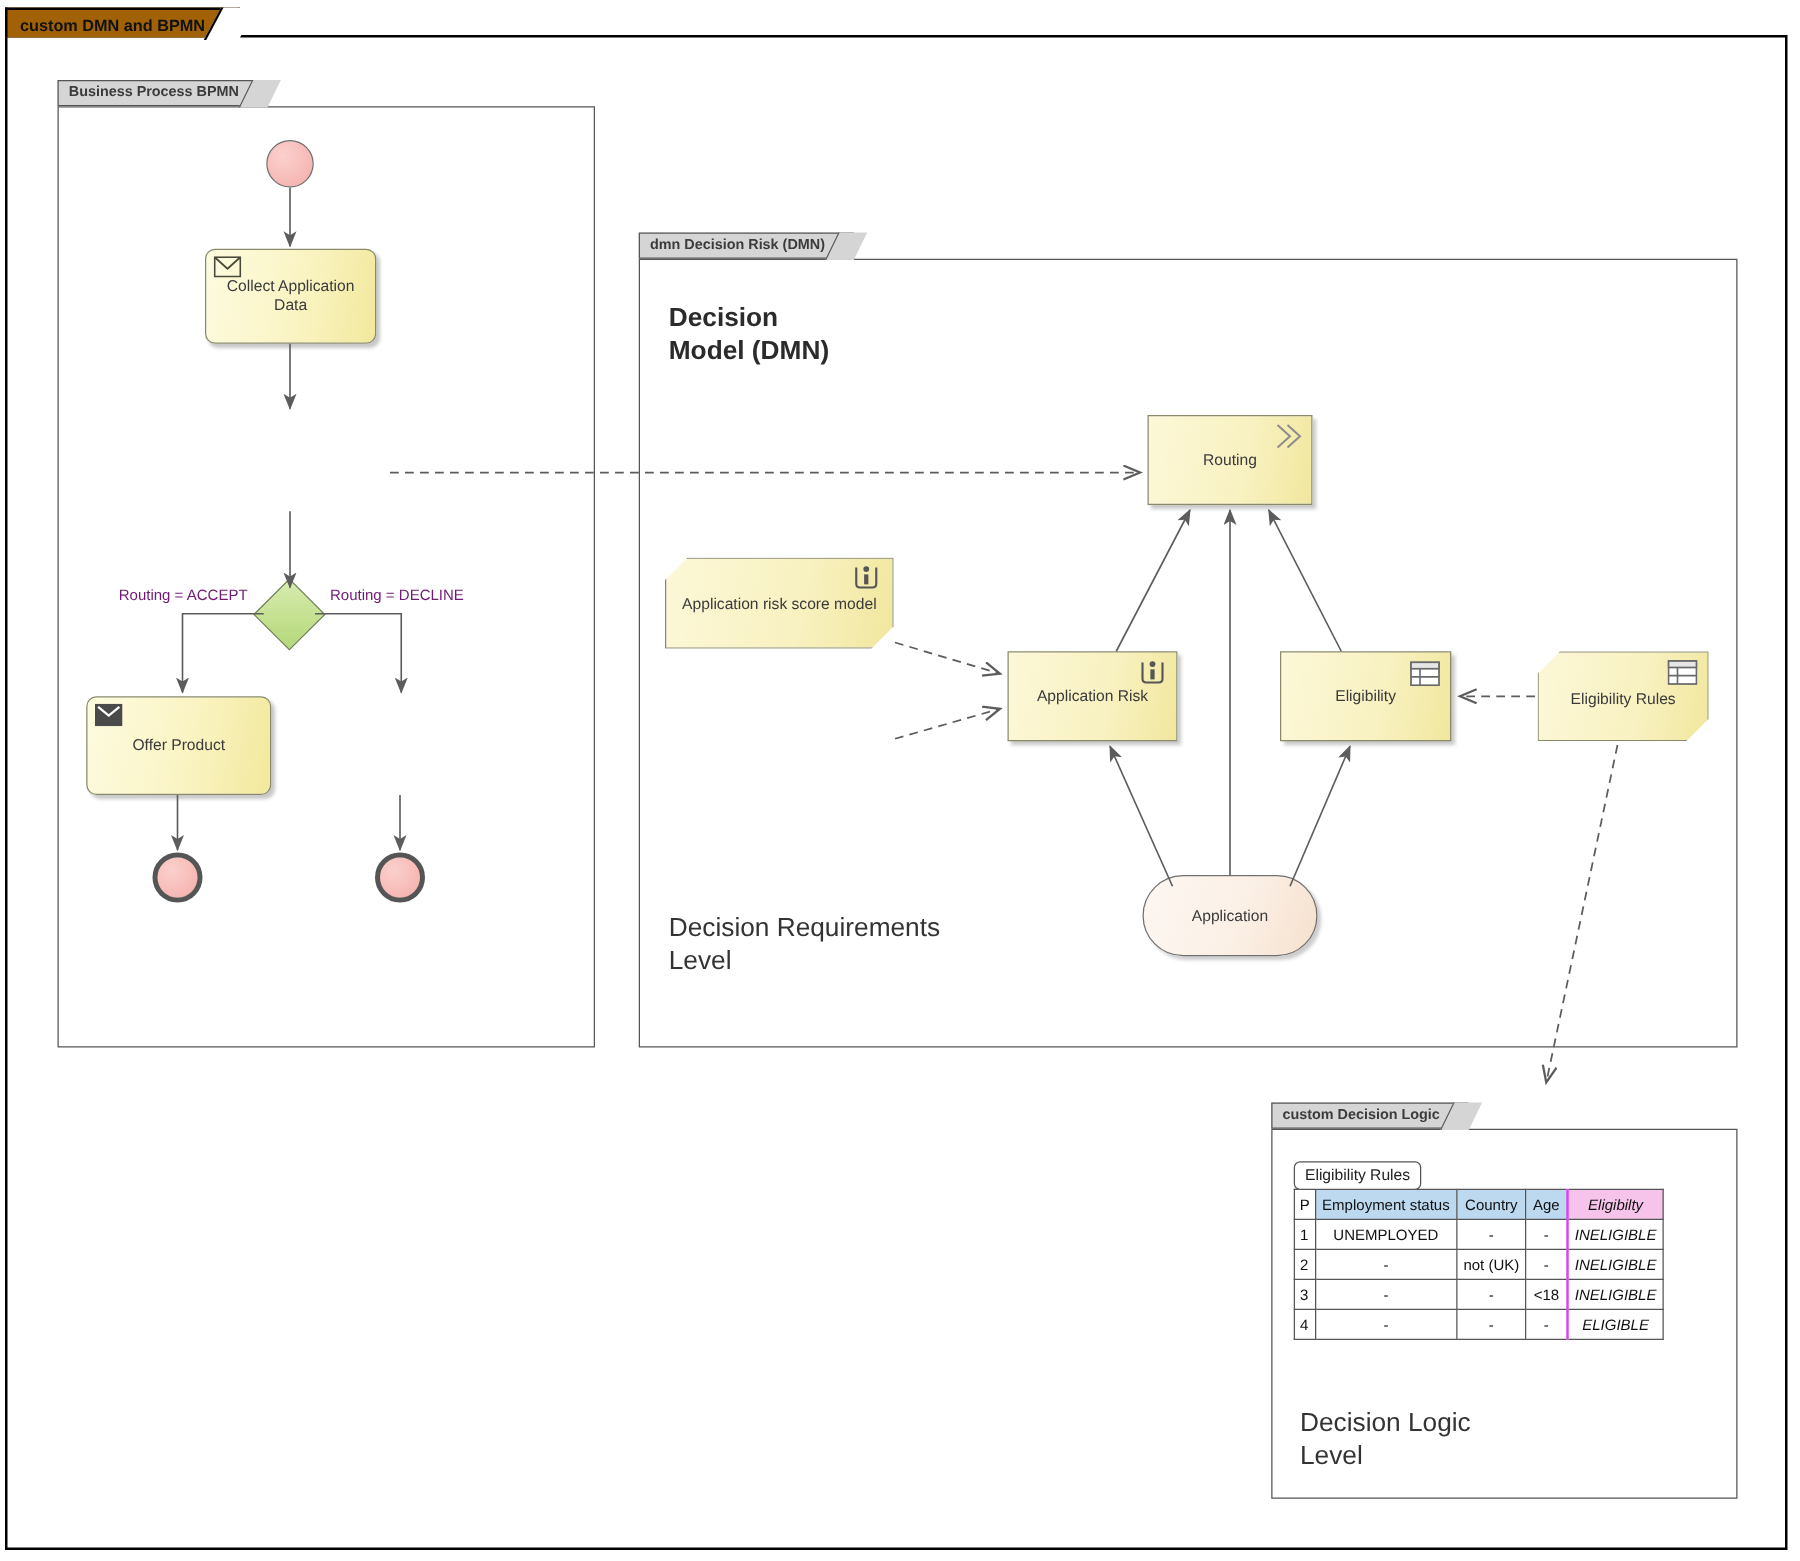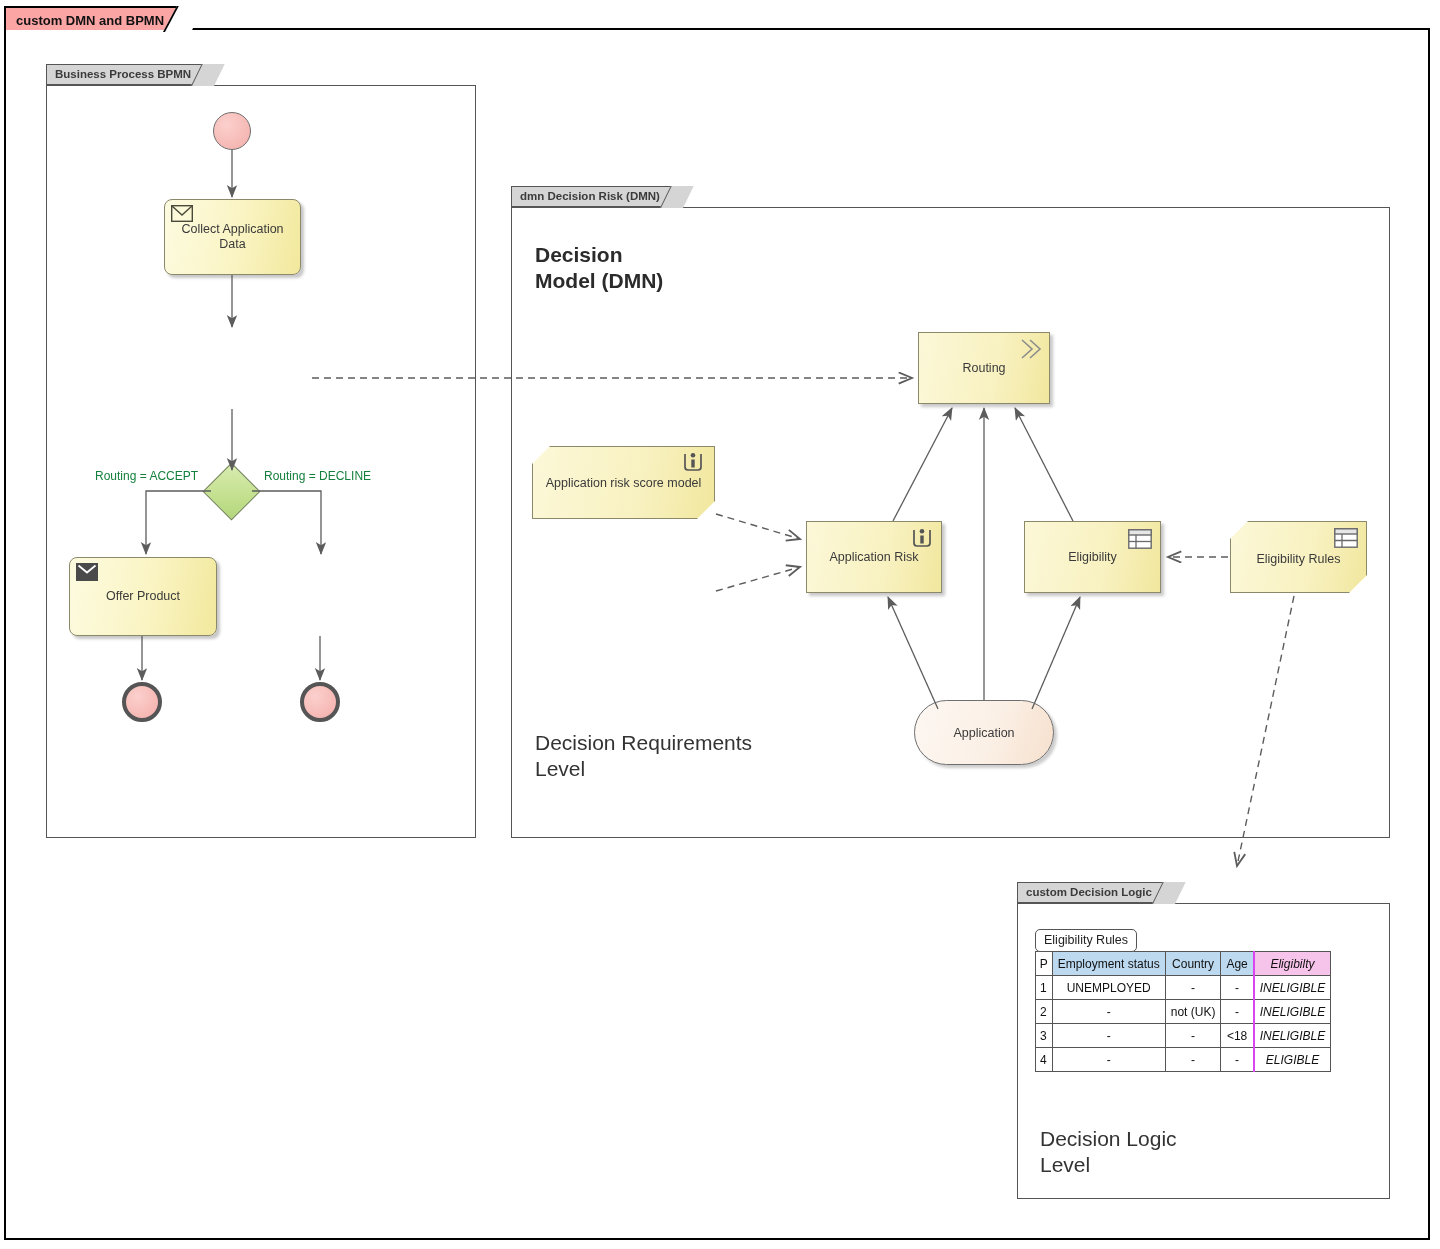--- a/index.html
+++ b/index.html
@@ -20,21 +20,21 @@
   .frame {
     position: absolute;
     border: 2px solid #000;
     background: #fff;
   }
   .frame-tab {
     position: absolute;
     height: 24px;
     border: 2px solid #000;
     border-bottom: none;
-    background: #fca5a5;
+    background: #a16207;
     font-size: 13px;
     font-weight: bold;
     color: #111;
     padding: 2px 26px 0 10px;
     line-height: 21px;
     white-space: nowrap;
     z-index: 5;
   }
   .frame-tab::after {
     content: "";
@@ -116,21 +116,21 @@
   .gw {
     position: absolute;
     background: linear-gradient(135deg, #d8ebb0 0%, #c3e08e 60%, #b3d67c 100%);
     border: 1px solid #6b7f4d;
     transform: rotate(45deg);
   }
 
   .flow-label {
     position: absolute;
     font-size: 12px;
-    color: #15803d;
+    color: #701a75;
     white-space: nowrap;
   }
 
   
   .dmn-decision {
     position: absolute;
     border: 1px solid #8a8a6a;
     background: linear-gradient(100deg, #fcf8d8 0%, #f8f1c0 60%, #f1e79e 100%);
     box-shadow: 3px 3px 3px rgba(0,0,0,0.22);
     display: flex;

